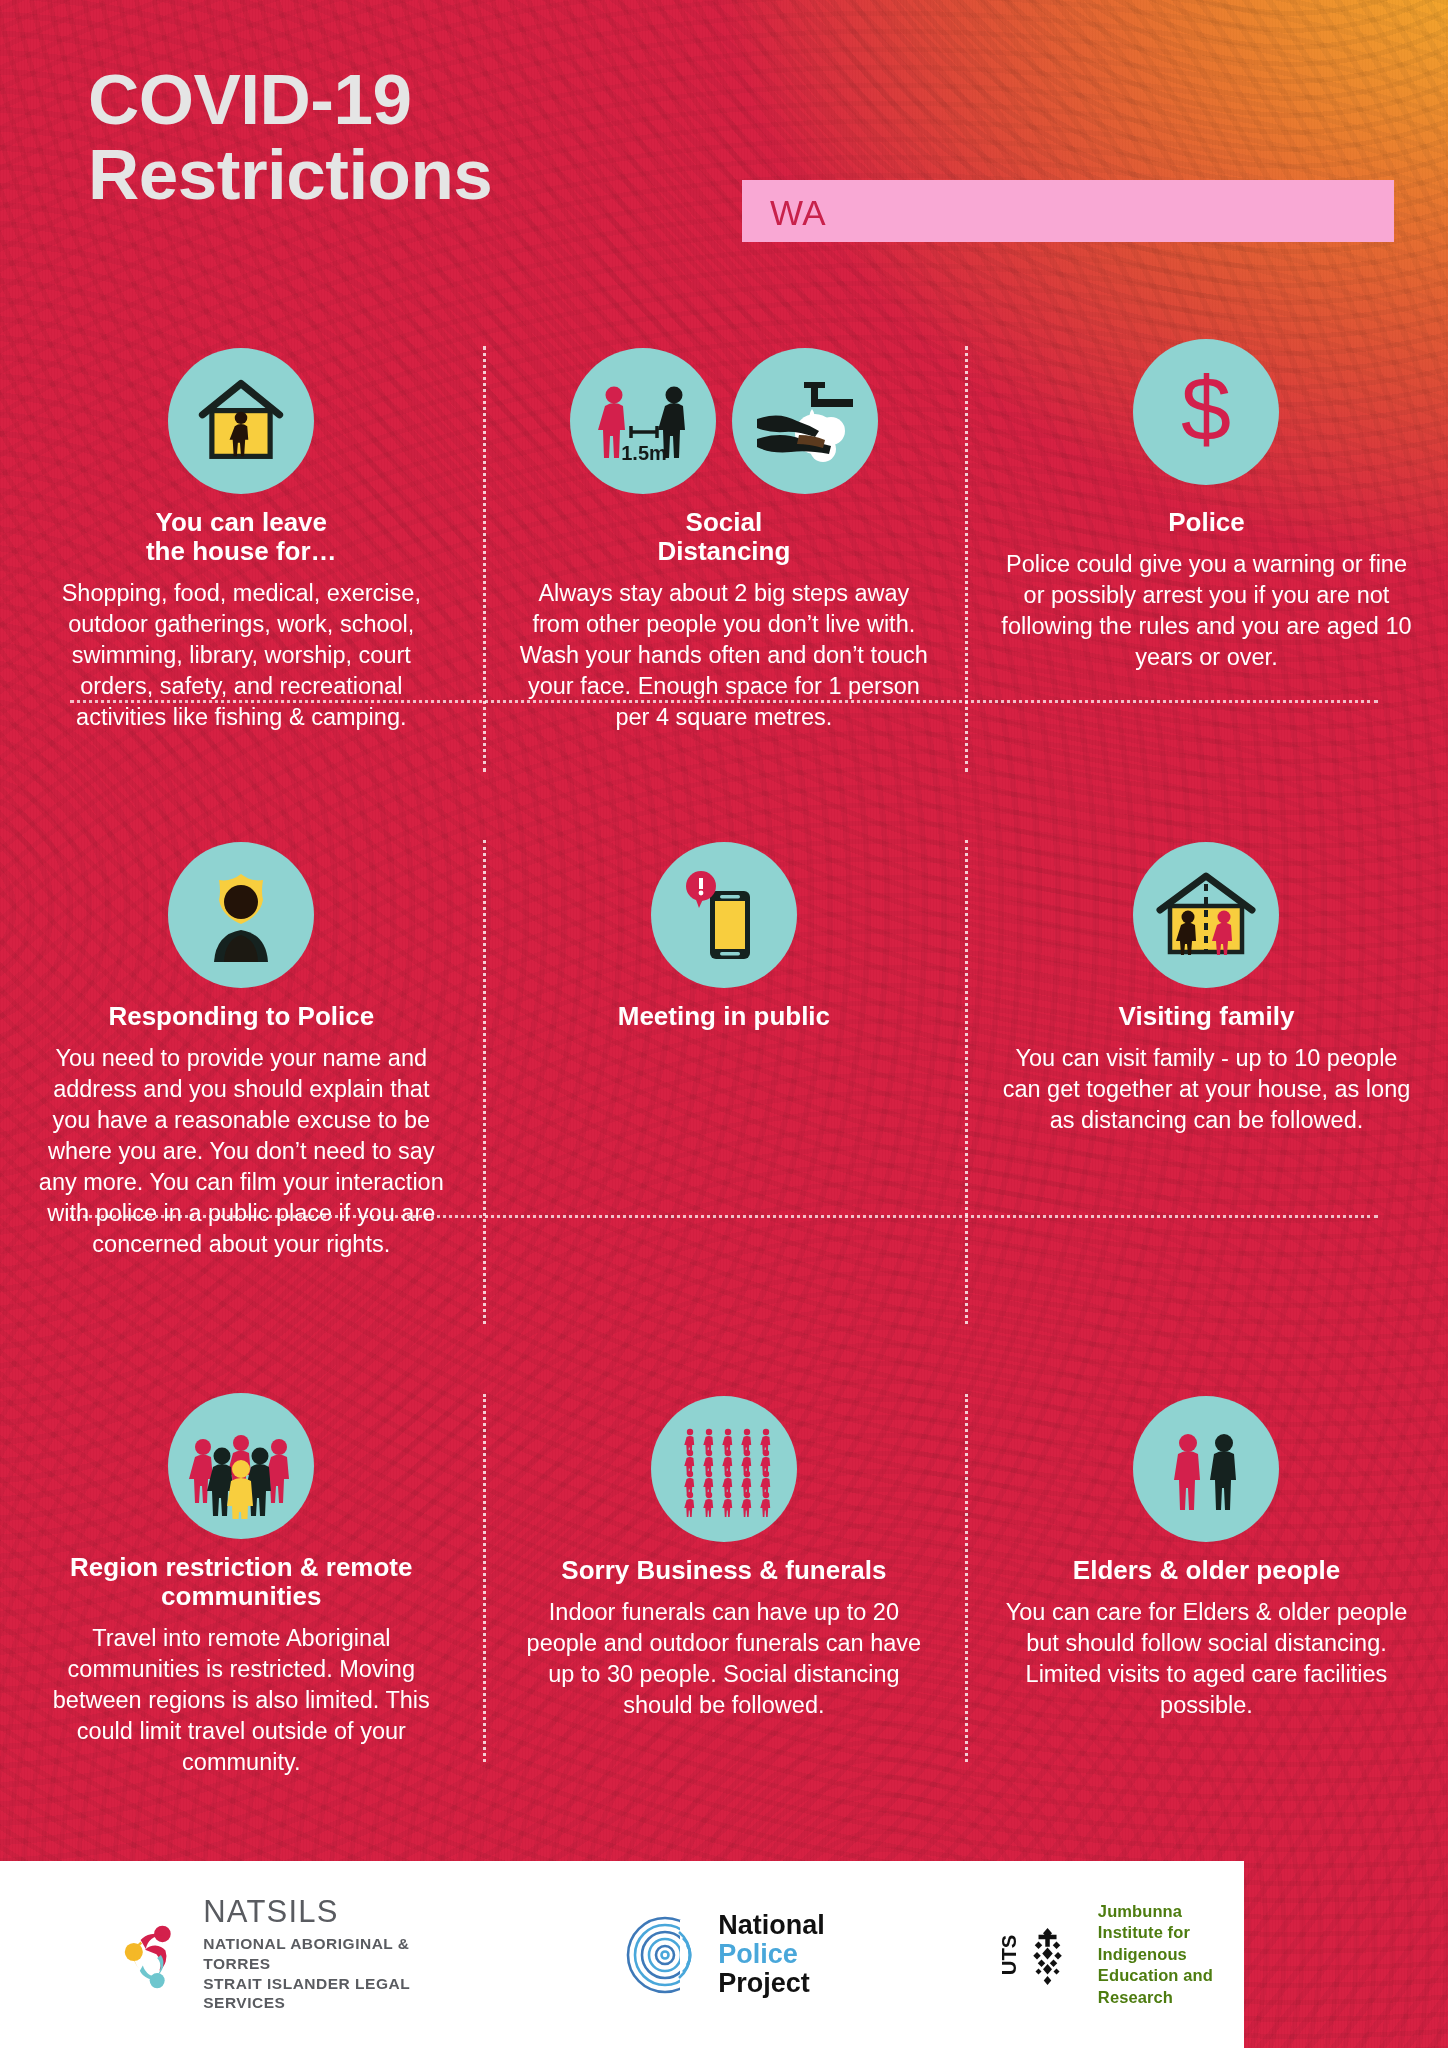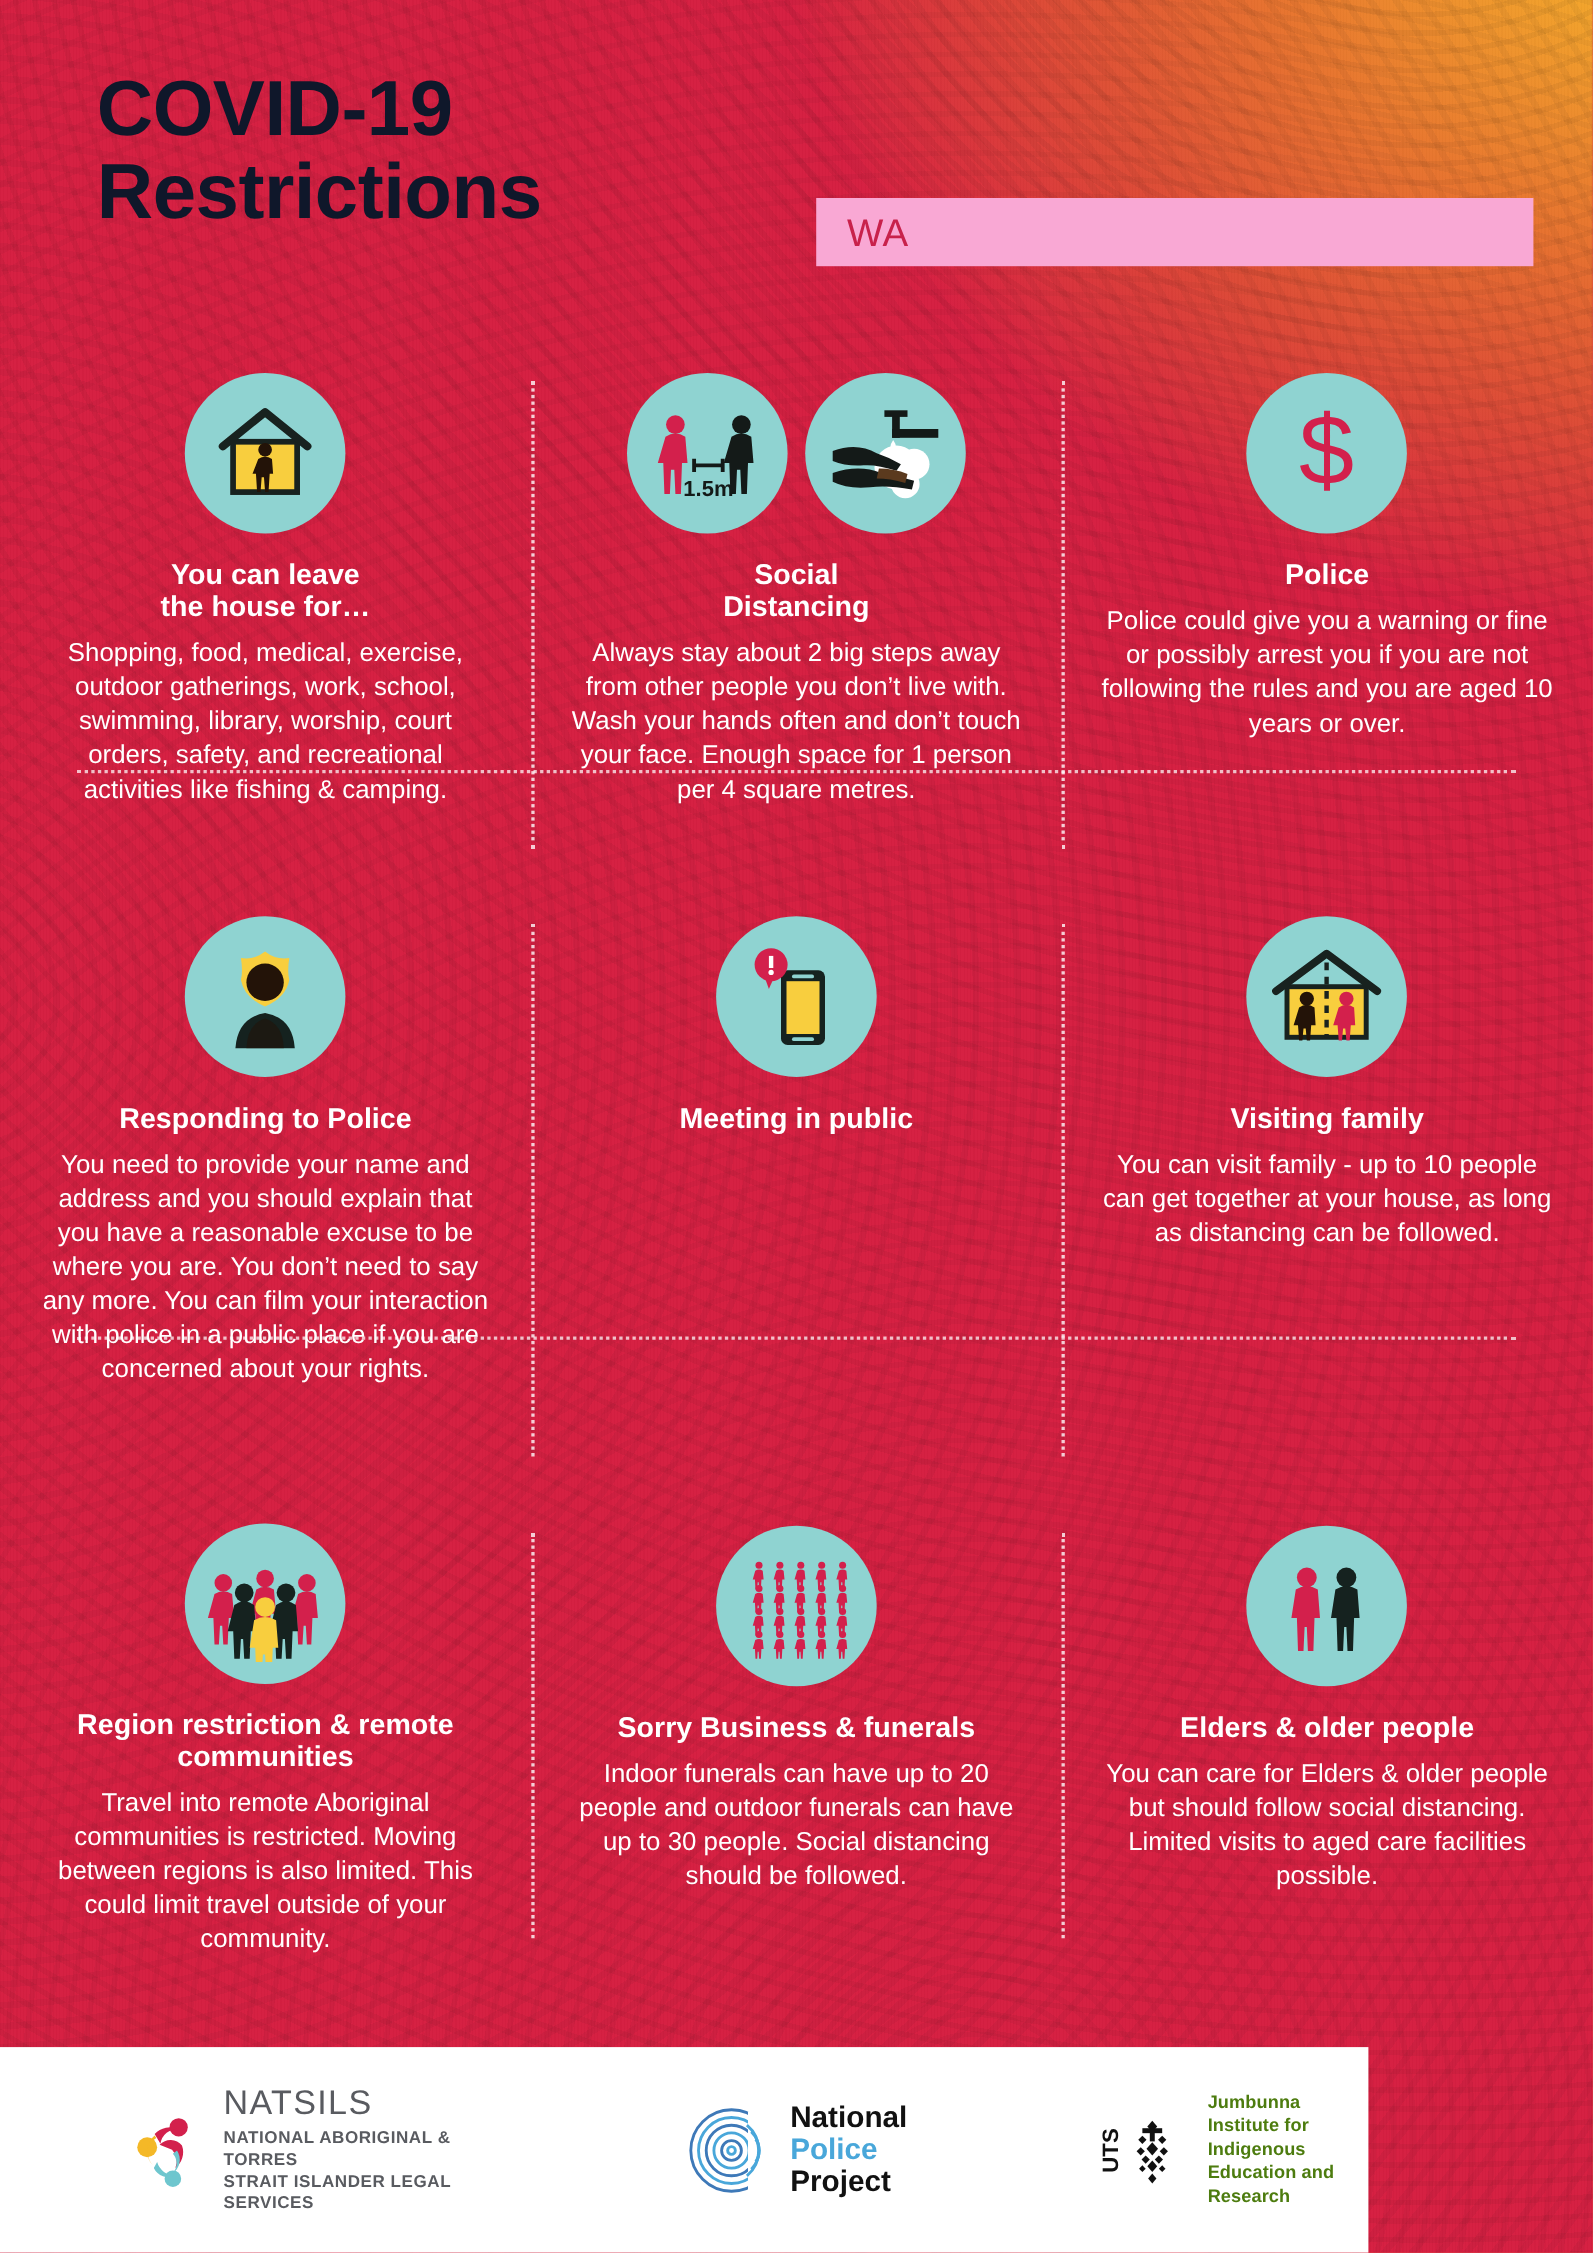--- a/index.html
+++ b/index.html
@@ -44,21 +44,21 @@
       repeating-linear-gradient(90deg, rgba(0,0,0,0.035) 0 1px, rgba(255,255,255,0.02) 1px 3px);
     opacity:0.5;
   }
 
   
   .header {
     position:absolute; left:0; top:0; width:1448px; height:272px;
   }
   .title {
     position:absolute; left:88px; top:62px;
-    color:#0f172a;
+    color:#e5e5e5;
     font-size:71px; font-weight:bold;
     line-height:1.06;
     letter-spacing:-0.5px;
   }
   .title .line2 { display:block; }
   .state-box {
     position:absolute; left:742px; top:180px;
     width:652px; height:62px;
     background:#f9a8d4;
   }
@@ -78,21 +78,21 @@
     position:relative;
     width:482.6px;
     padding:0 22px;
     display:flex; flex-direction:column; align-items:center;
     text-align:center;
   }
   .r1 .cell { height:458px; }
   .r2 .cell { height:516px; }
   .r3 .cell { height:400px; }
 
-  .icon-wrap { height:164px; display:flex; align-items:center; justify-content:center; gap:16px; }
+  .icon-wrap { height:164px; display:flex; align-items:flex-end; justify-content:center; gap:16px; }
   .circ {
     width:146px; height:146px; border-radius:50%;
     background:#8FD3D1;
     display:flex; align-items:center; justify-content:center;
     position:relative;
     flex:0 0 auto;
   }
 
   .card-title {
     color:#ffffff; font-weight:bold;

